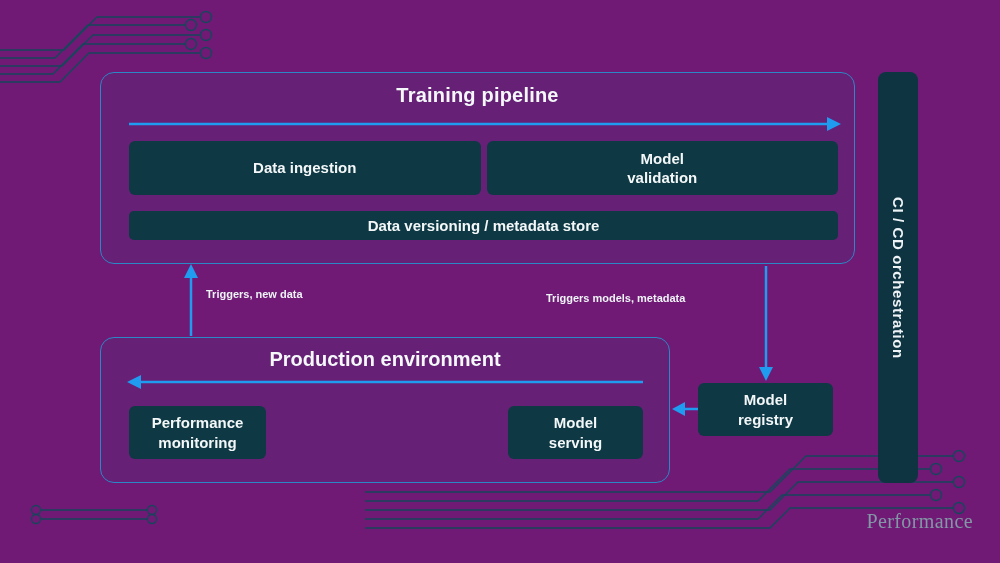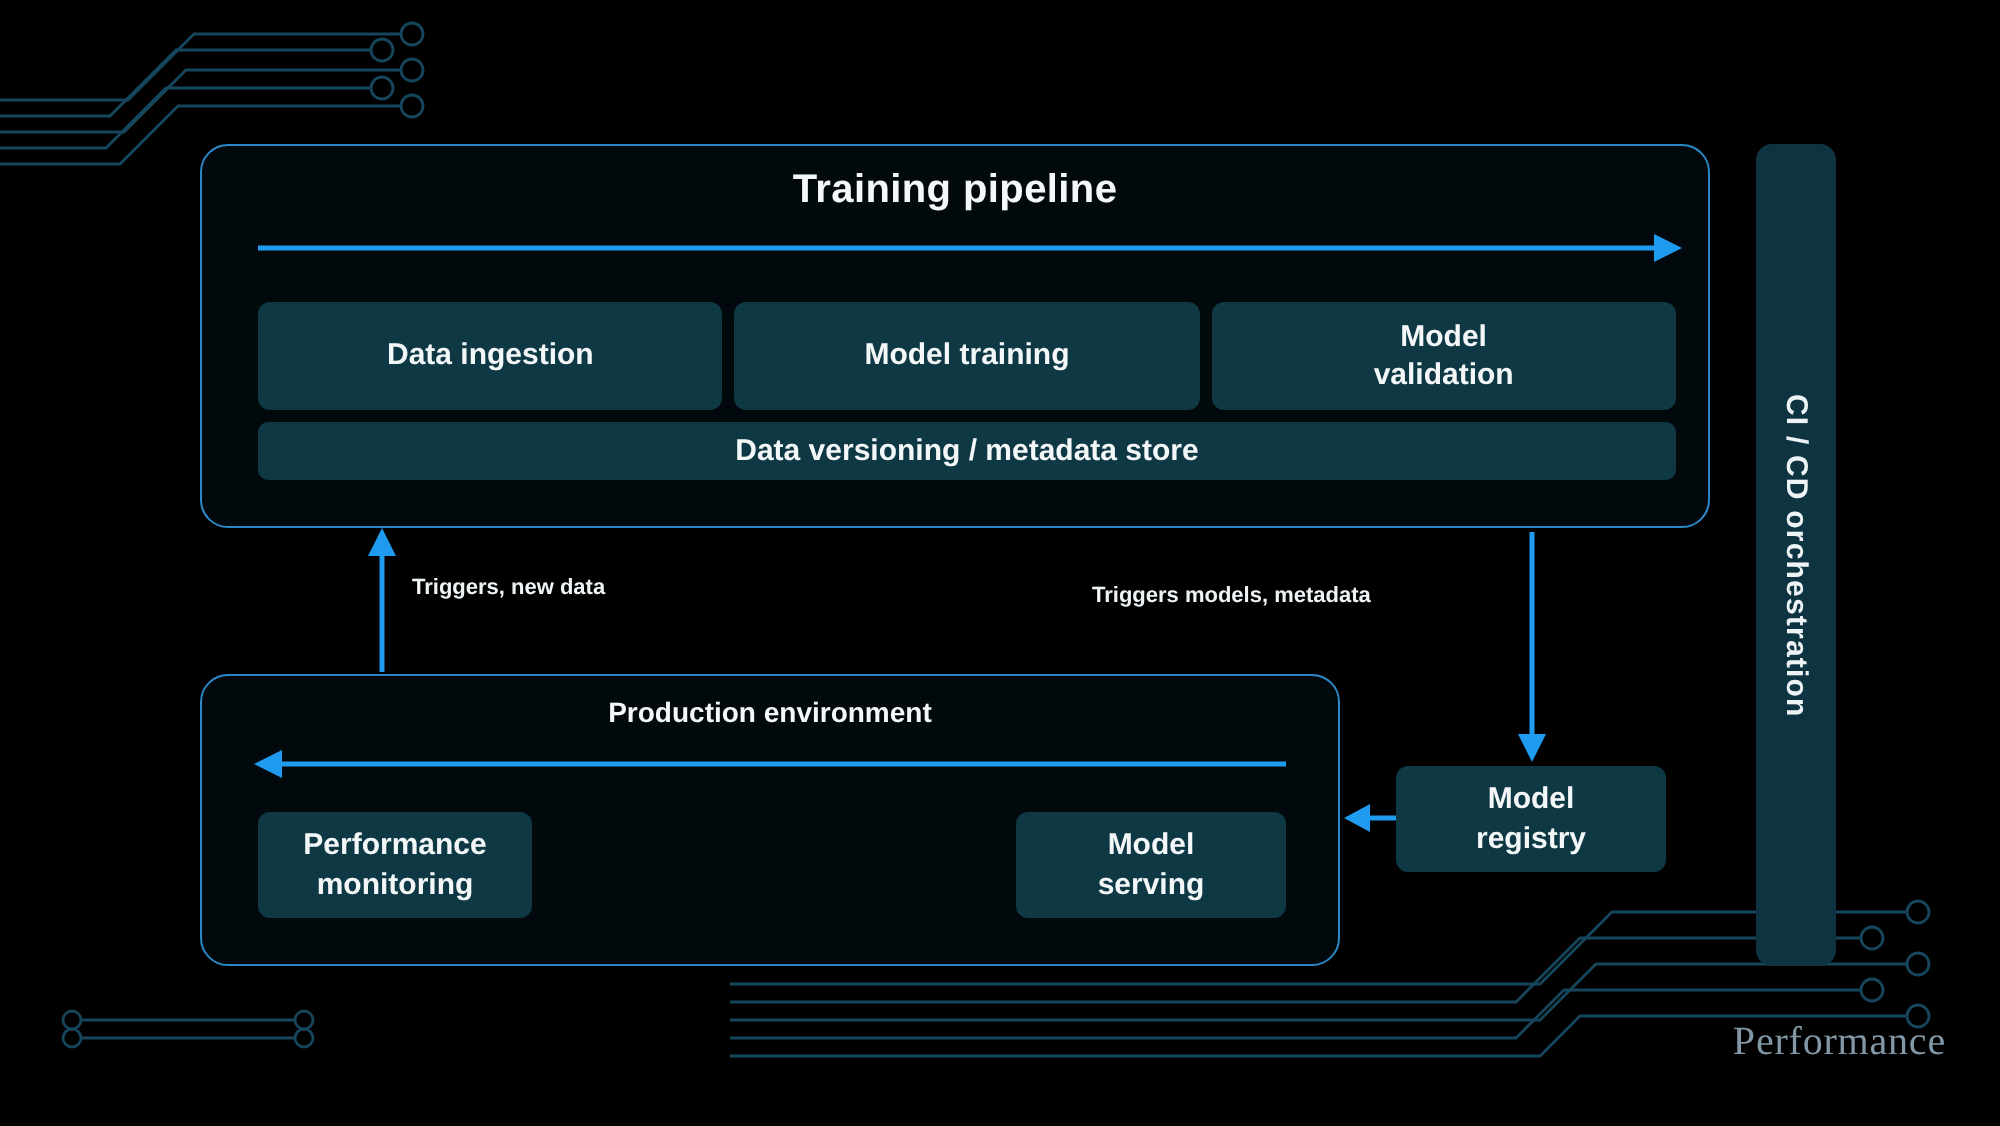--- a/index.html
+++ b/index.html
@@ -1,43 +1,43 @@
 <!DOCTYPE html>
 <html><head>
 <meta charset="utf-8">
 <style>
   html,body{margin:0;padding:0;background:#04141d;}
   .canvas{
     position:relative;width:1000px;height:563px;overflow:hidden;
-    background:#000000;
+    background:#701a75;
     font-family:"Liberation Sans","DejaVu Sans",sans-serif;
     color:#f2f6f8;
   }
   .deco{position:absolute;inset:0;z-index:0;}
   .panel{
     position:absolute;z-index:2;
     border:1.5px solid #2b87c6;border-radius:14px;
     background:rgba(23,84,114,0.10);
     box-sizing:border-box;
   }
   .panel-title{
     position:absolute;left:0;right:0;text-align:center;
     font-weight:700;color:#f4f8fa;
   }
   .title-lg{font-size:20px;top:11px;letter-spacing:.2px;}
-  .title-md{font-size:14px;top:10px;}
+  .title-md{font-size:20px;top:10px;}
   .chip{
     position:absolute;z-index:2;
     background:#0d3844;border-radius:6px;
     display:flex;align-items:center;justify-content:center;
     text-align:center;font-size:15px;font-weight:700;color:#f4f7f8;
     line-height:1.3;box-sizing:border-box;
   }
   .chip span,.freetext span{white-space:pre-line;}
-  .stage-row{position:absolute;left:28px;top:78px;width:709px;height:56px;display:flex;gap:6px;z-index:2;}
+  .stage-row{position:absolute;left:28px;top:68px;width:709px;height:56px;display:flex;gap:6px;z-index:2;}
   .stage-row .chip{position:static;flex:1;height:54px;}
   .store-bar{left:28px;top:138px;width:709px;height:29px;border-radius:5px;font-size:15px;}
   .prod-row{position:absolute;left:28px;top:68px;width:514px;height:53px;display:flex;align-items:flex-start;justify-content:space-between;z-index:2;}
   .prod-row .chip{position:static;height:53px;}
   .freetext{
     display:flex;align-items:center;justify-content:center;flex:1;
     text-align:center;font-size:15px;font-weight:700;line-height:1.45;color:#f4f7f8;
   }
   .flow-label{position:absolute;z-index:3;font-size:11px;font-weight:700;color:#eef3f6;}
   .arrow{position:absolute;z-index:3;overflow:visible;}
@@ -100,23 +100,20 @@
     <div class="panel-title title-lg">Training pipeline</div>
     <svg class="arrow" style="left:28px;top:44px;" width="712" height="14">
       <line x1="0" y1="7" x2="698" y2="7"></line>
       <polygon points="712,7 698,0 698,14"></polygon>
     </svg>
     <div class="stage-row">
       <div class="chip">
           <span>Data ingestion</span>
         </div>
       <div class="chip">
-          <span>Model training</span>
-        </div>
-      <div class="chip">
           <span>Model
 validation</span>
         </div>
     </div>
     <div class="chip store-bar">
         <span>Data versioning / metadata store</span>
       </div>
   </div>
 
   <svg class="arrow" style="left:182px;top:264px;" width="18" height="72">

